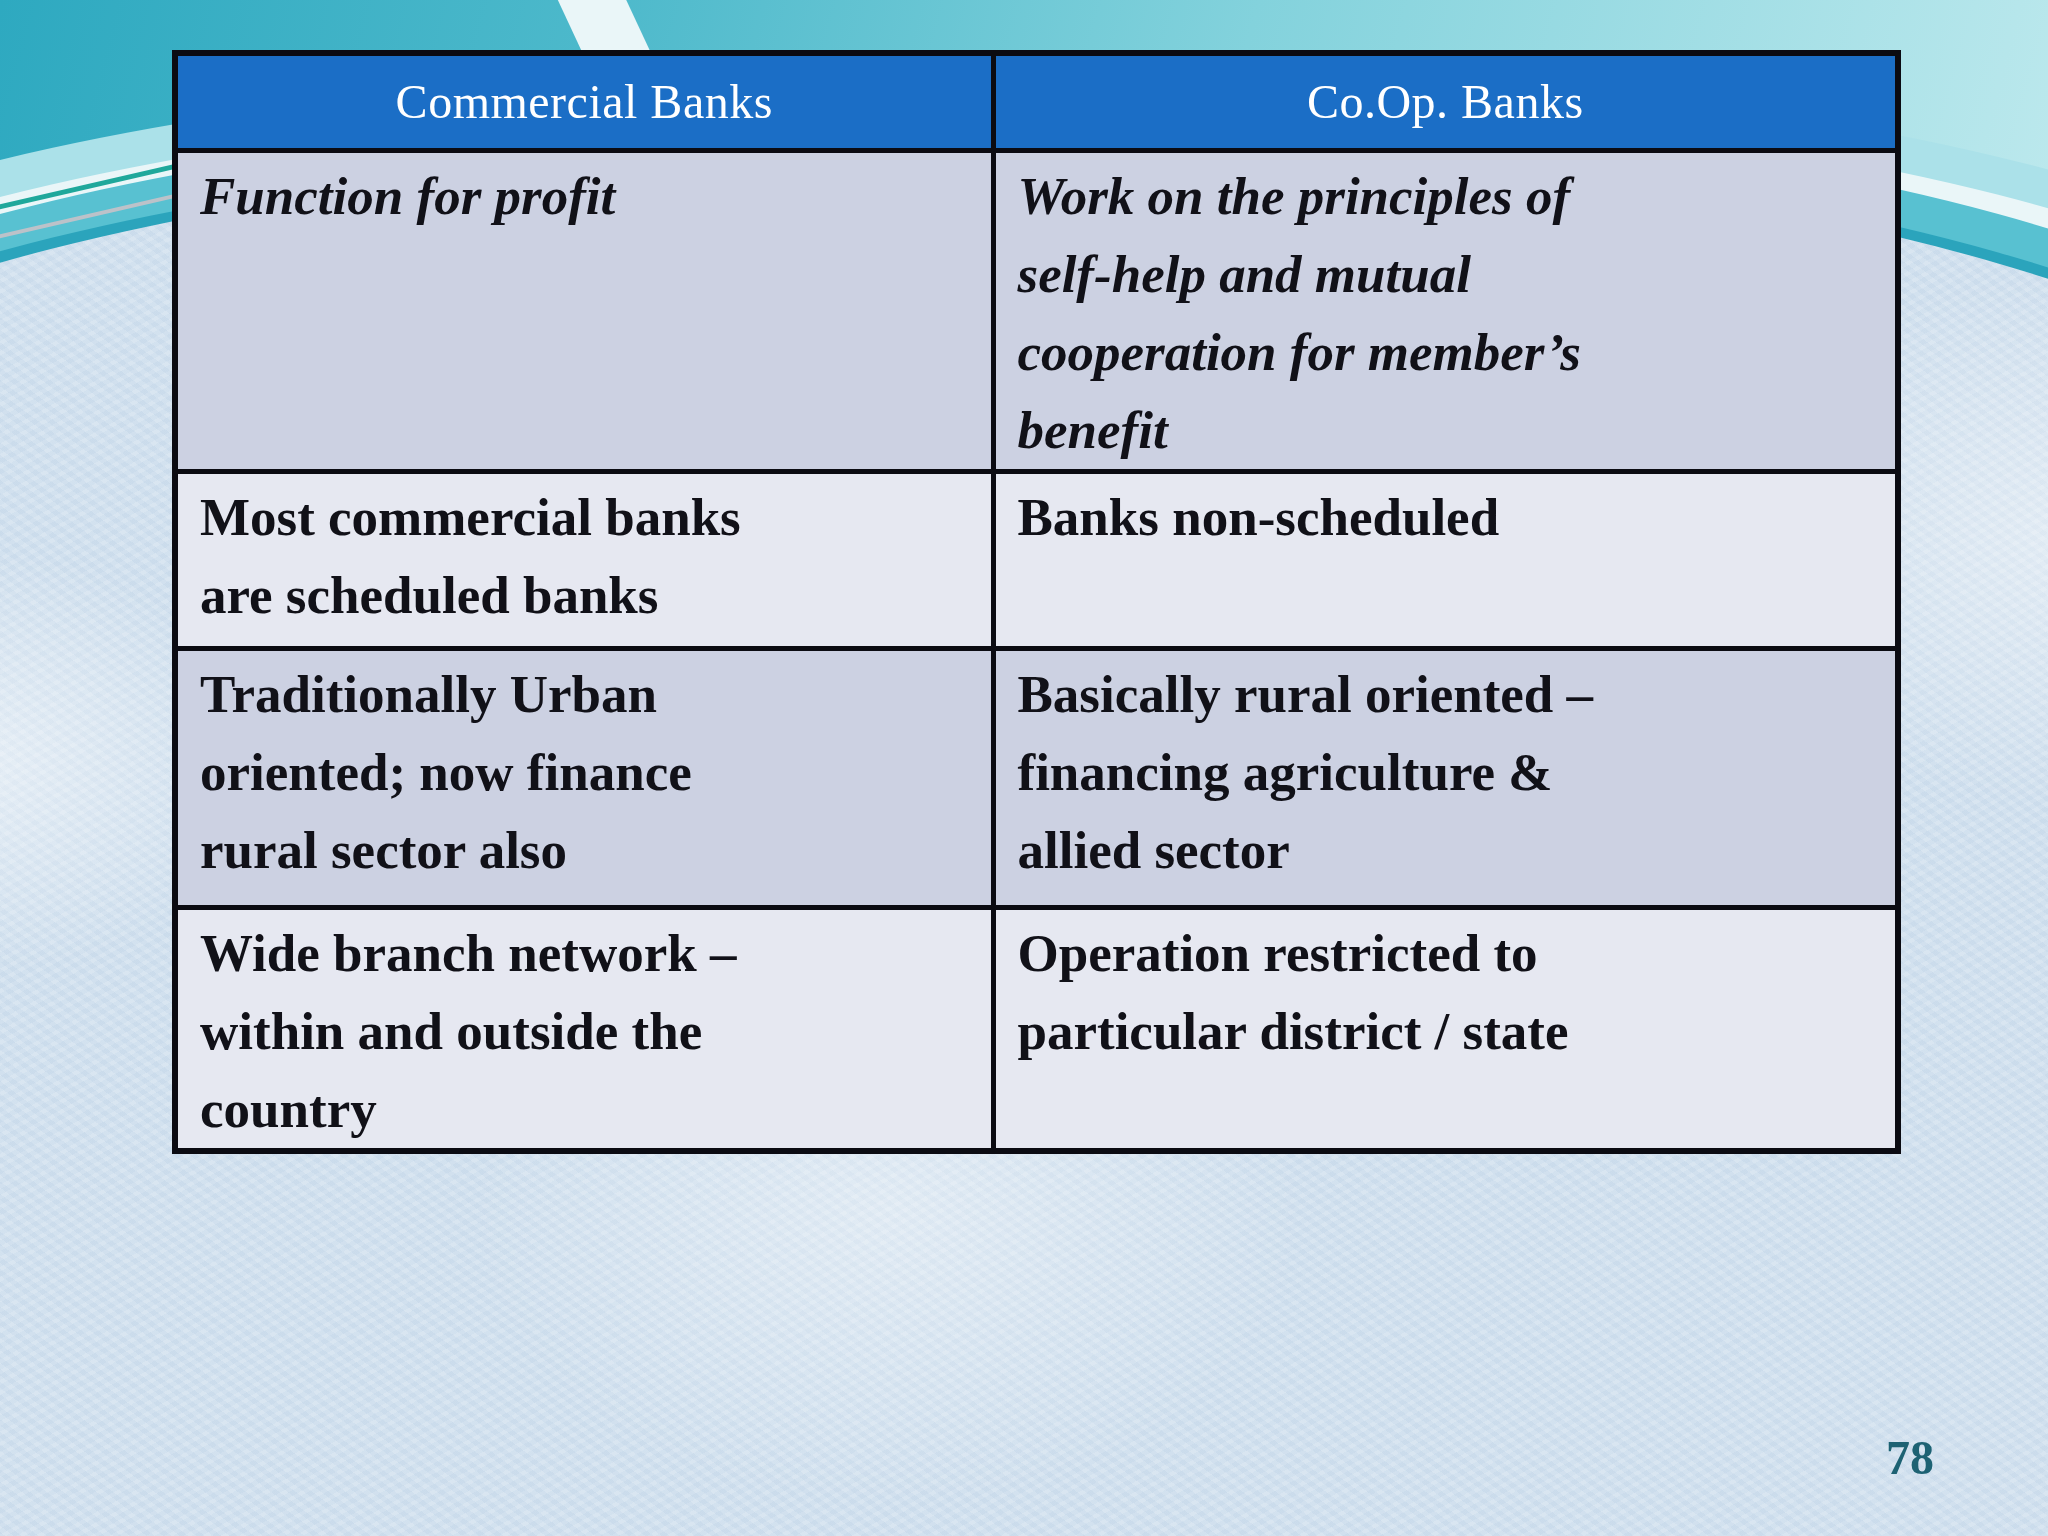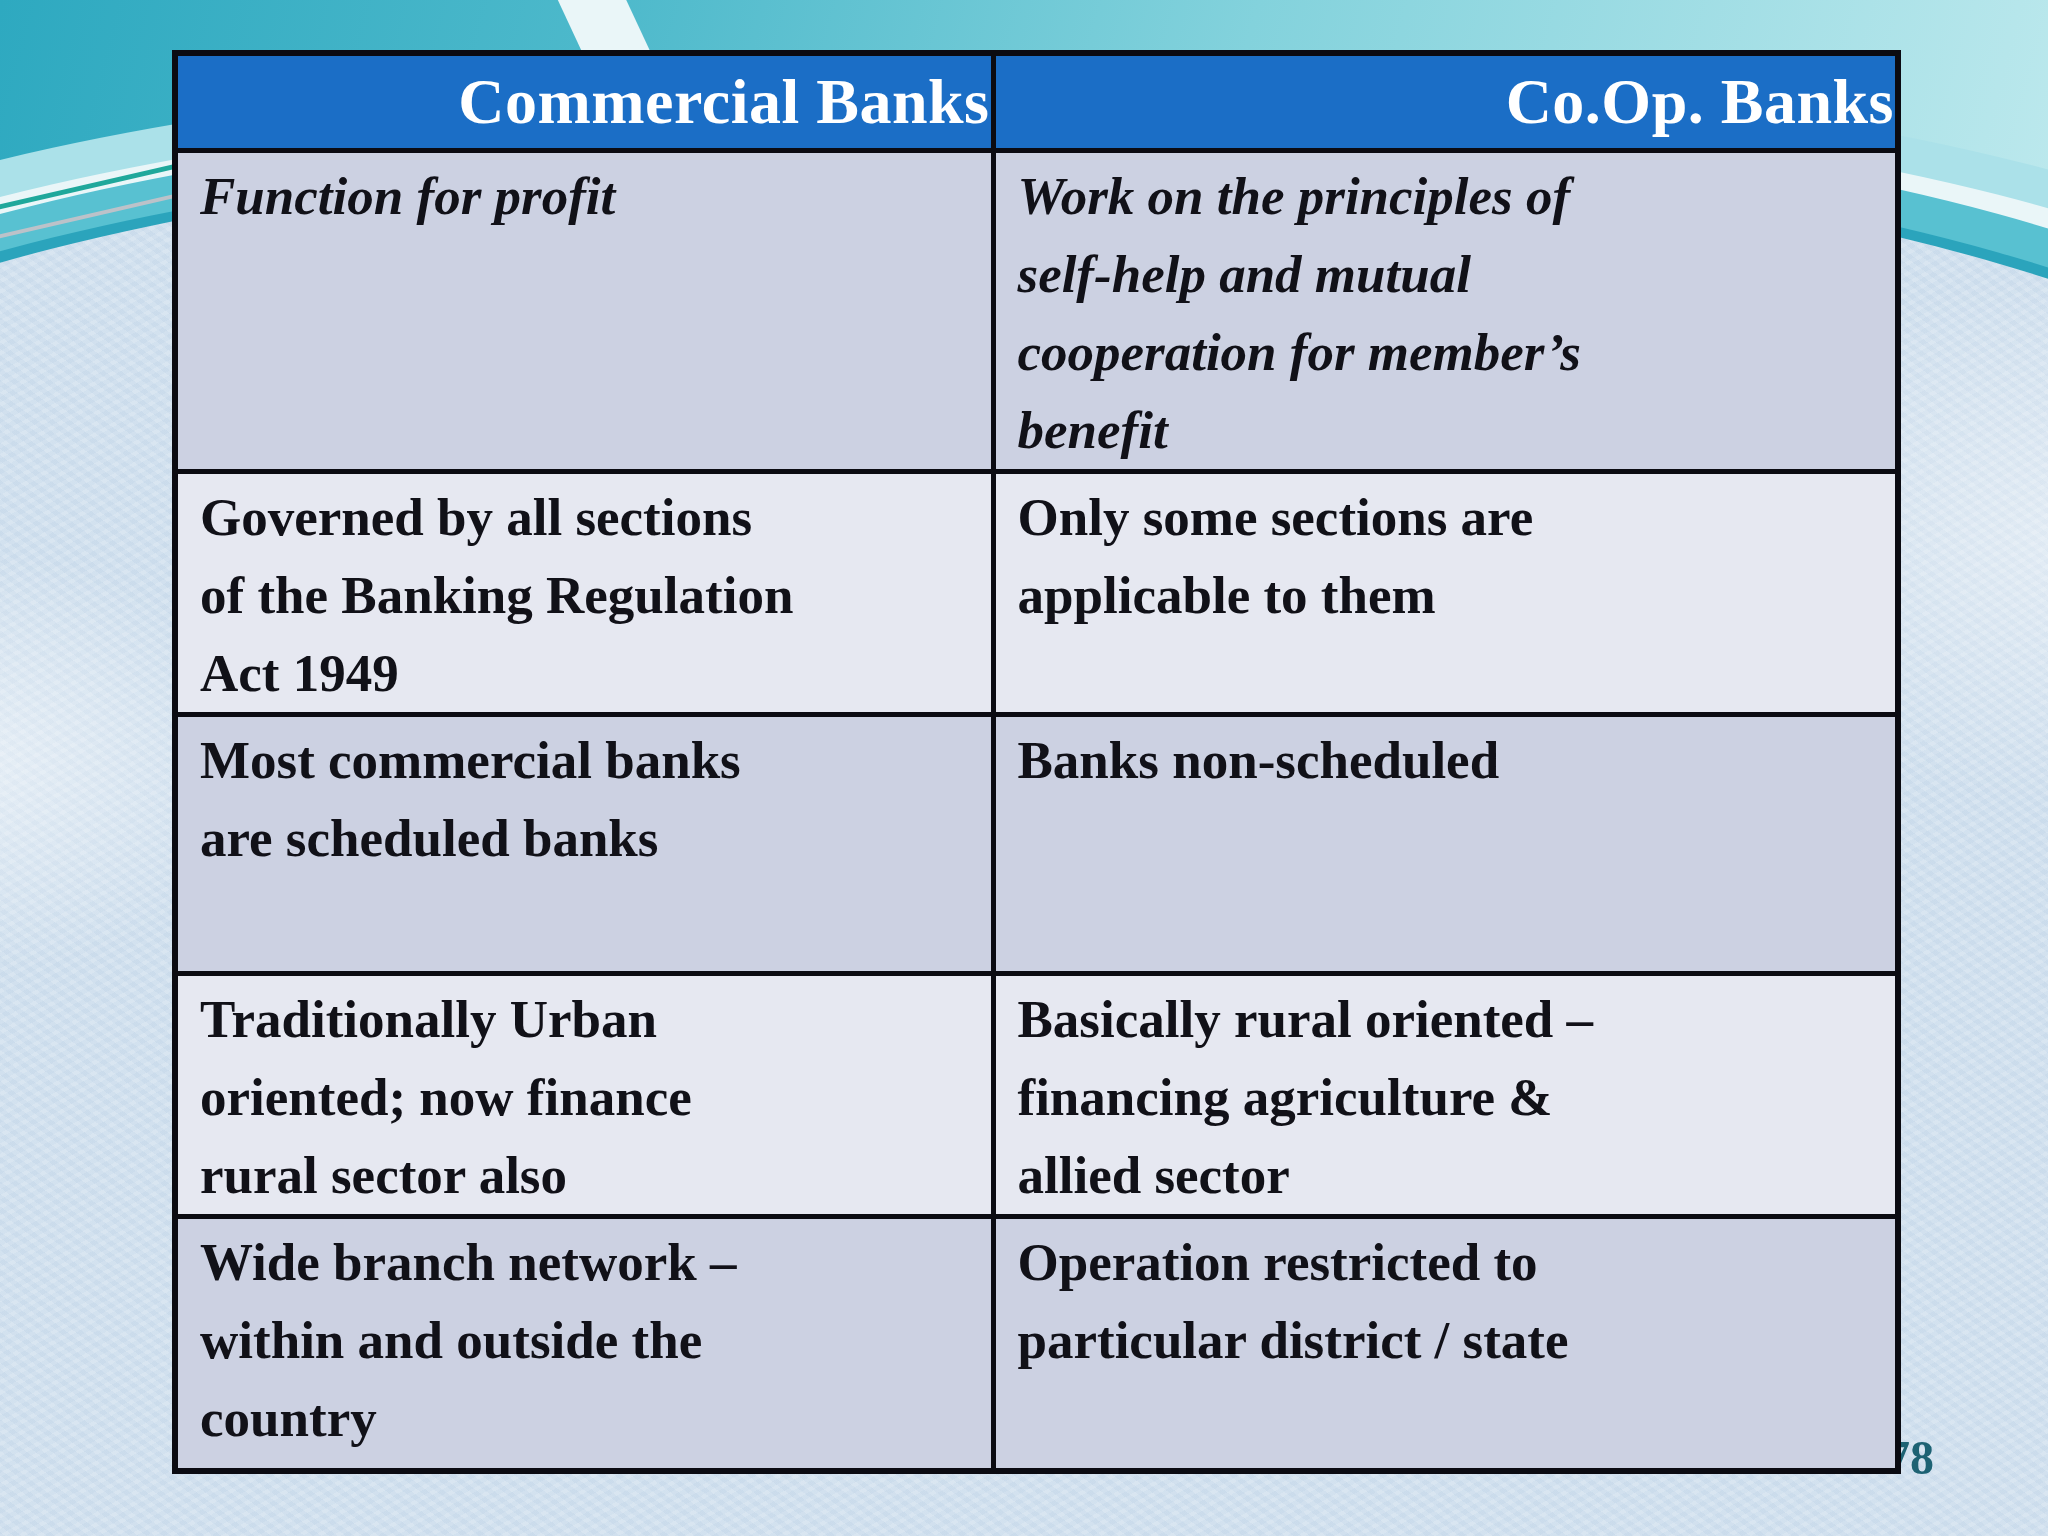--- a/index.html
+++ b/index.html
@@ -38,21 +38,21 @@
 
   
   table.cmp{position:absolute;z-index:6;left:172px;top:50px;
     width:1723px;table-layout:fixed;border-collapse:collapse;
     border:6px solid var(--c-table-border,#0b0b12);}
   table.cmp col.c1{width:818px;}
   table.cmp col.c2{width:905px;}
   table.cmp th,table.cmp td{border:5px solid var(--c-table-border,#0b0b12);}
   table.cmp thead tr{height:97px;}
   table.cmp th{background:var(--c-header-blue,#1b6ec6);color:var(--c-header-text,#fff);
-    font-size:64px;font-weight:bold;text-align:right;vertical-align:middle;
+    font-size:48px;font-weight:normal;text-align:center;vertical-align:middle;
     letter-spacing:.5px;}
   table.cmp td{vertical-align:top;padding:4px 20px 0 22px;
     font-size:53px;font-weight:bold;line-height:78px;
     color:var(--c-text,#111118);white-space:pre-line;}
   table.cmp tbody tr:nth-child(odd) td{background:var(--c-row-odd,#ccd1e2);}
   table.cmp tbody tr:nth-child(even) td{background:var(--c-row-even,#e6e8f1);}
   table.cmp tbody tr:nth-child(1){height:318px;font-style:italic;}
   table.cmp tbody tr:nth-child(2){height:177px;}
   table.cmp tbody tr:nth-child(3){height:259px;}
   table.cmp tbody tr:nth-child(4){height:181px;}
@@ -89,27 +89,20 @@
     </thead>
     <tbody>
       <tr>
         <td>Function for profit</td>
         <td>Work on the principles of
 self-help and mutual
 cooperation for member’s
 benefit</td>
       </tr>
       <tr>
-        <td>Governed by all sections
-of the Banking Regulation
-Act 1949</td>
-        <td>Only some sections are
-applicable to them</td>
-      </tr>
-      <tr>
         <td>Most commercial banks
 are scheduled banks</td>
         <td>Banks non-scheduled</td>
       </tr>
       <tr>
         <td>Traditionally Urban
 oriented; now finance
 rural sector also</td>
         <td>Basically rural oriented –
 financing agriculture &amp;

